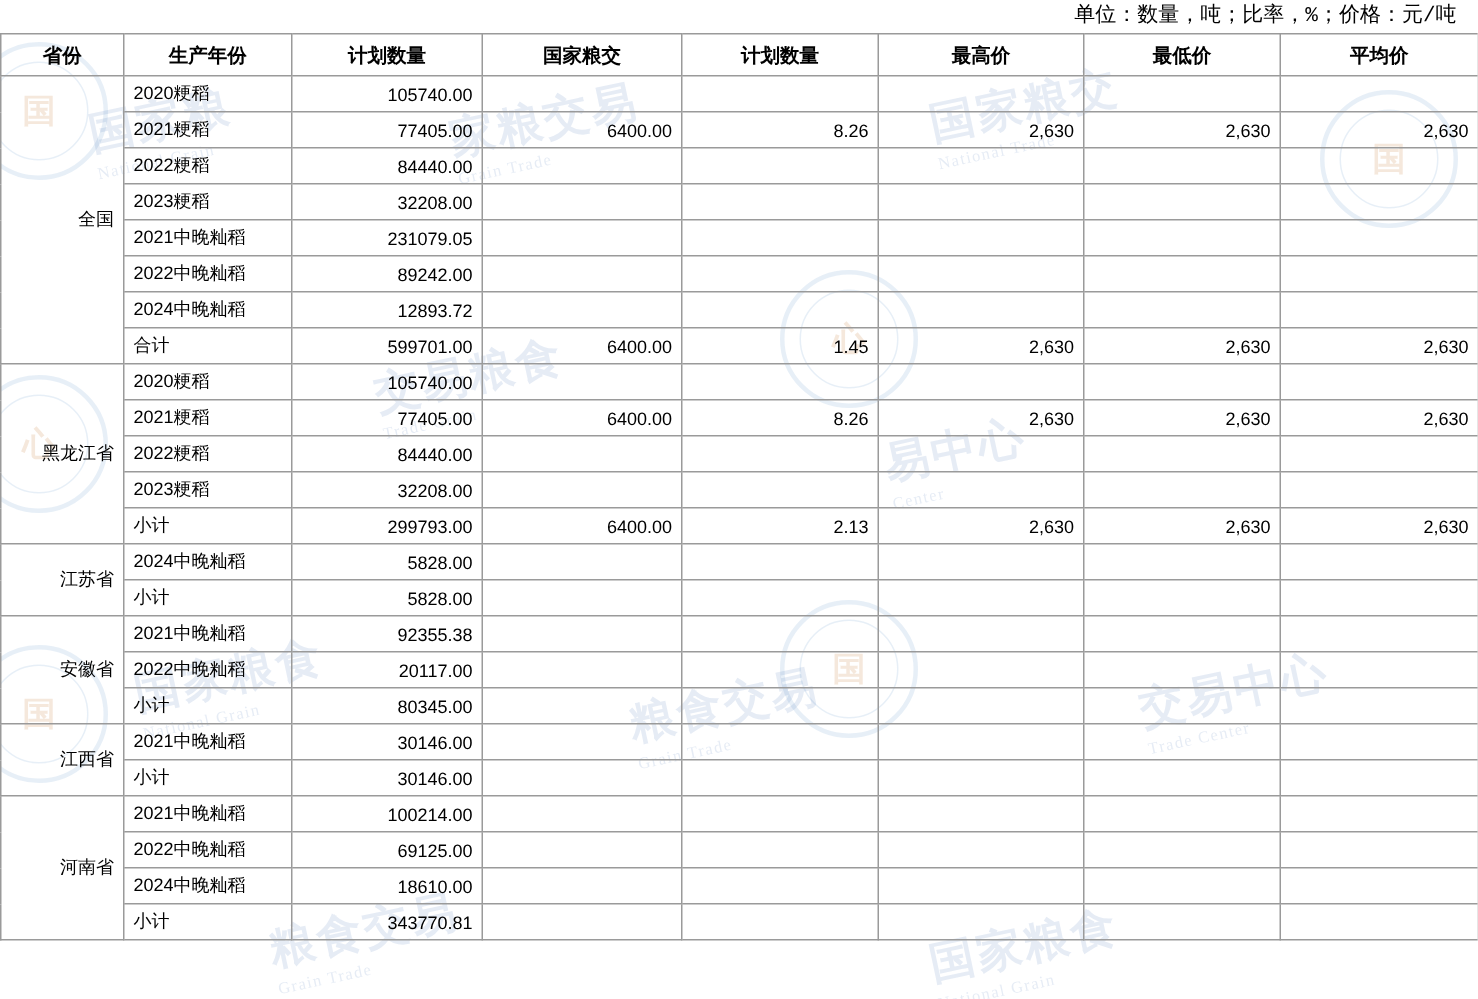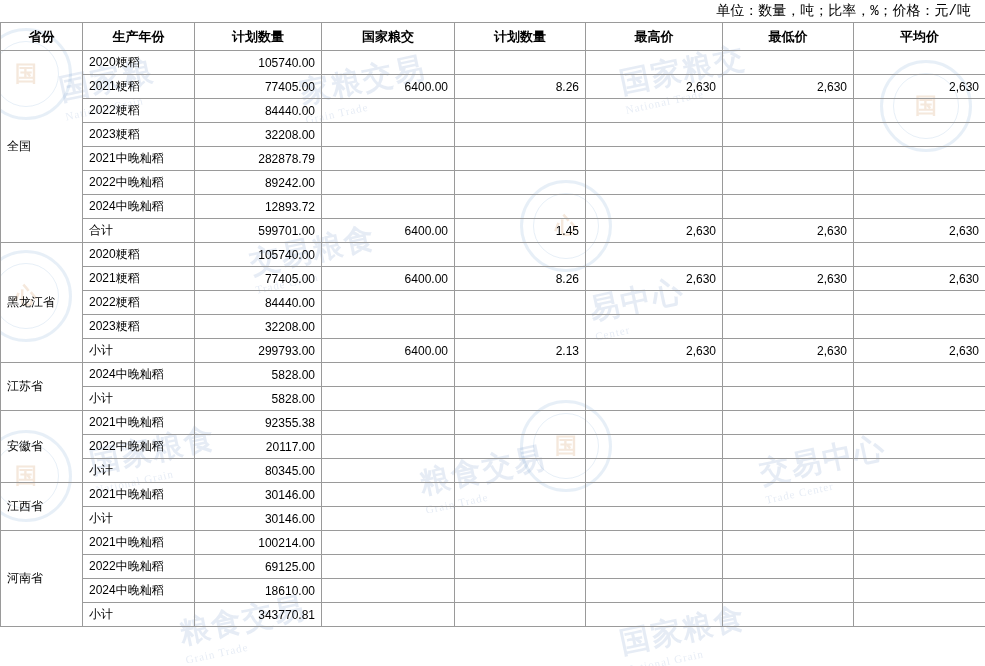--- a/index.html
+++ b/index.html
@@ -107,21 +107,21 @@
     background: transparent;
     font-weight: normal;
   }
   table.grain thead th {
     font-weight: bold;
     text-align: center;
     height: 28px;
     font-size: 13px;
   }
   td.prov {
-    text-align: left;
+    text-align: right;
     vertical-align: middle;
   }
   td.year {
     text-align: left;
   }
   td.num {
     text-align: right;
   }
   
   col.c0 { width: 82px; }
@@ -247,21 +247,21 @@
           <td class="year">2023粳稻</td>
           <td class="num">32208.00</td>
           <td class="num"></td>
           <td class="num"></td>
           <td class="num"></td>
           <td class="num"></td>
           <td class="num"></td>
         </tr>
         <tr>
           <td class="year">2021中晚籼稻</td>
-          <td class="num">282878.79</td>
+          <td class="num">231079.05</td>
           <td class="num"></td>
           <td class="num"></td>
           <td class="num"></td>
           <td class="num"></td>
           <td class="num"></td>
         </tr>
         <tr>
           <td class="year">2022中晚籼稻</td>
           <td class="num">89242.00</td>
           <td class="num"></td>

